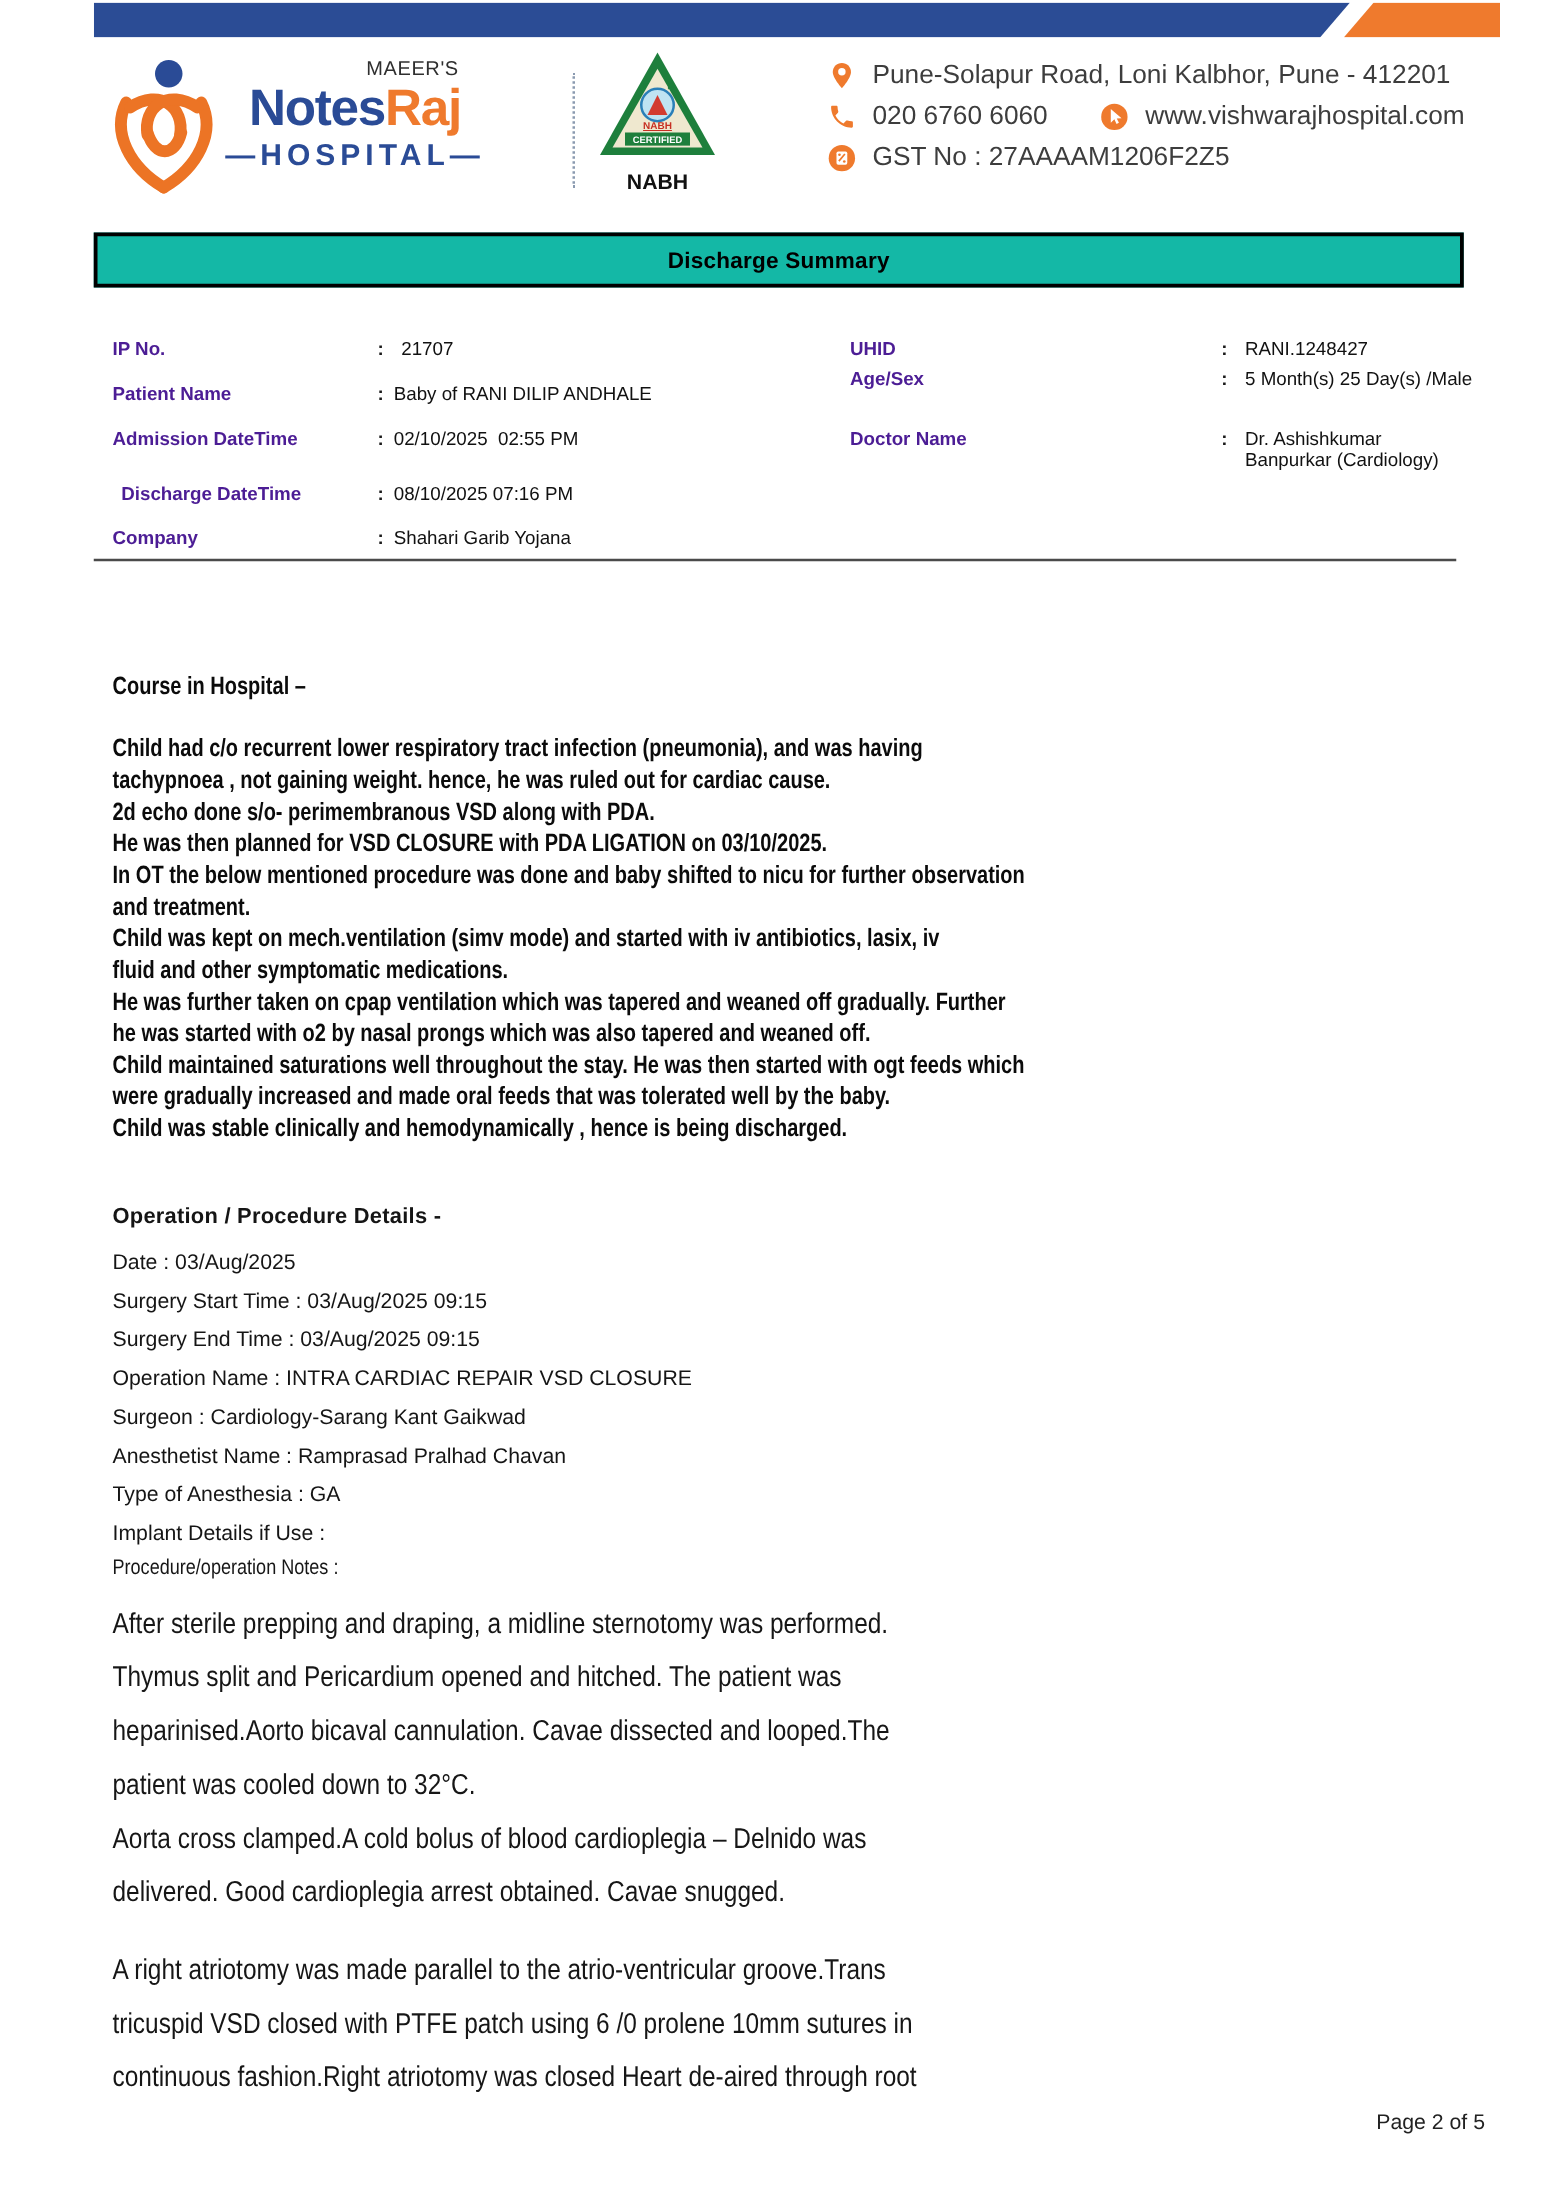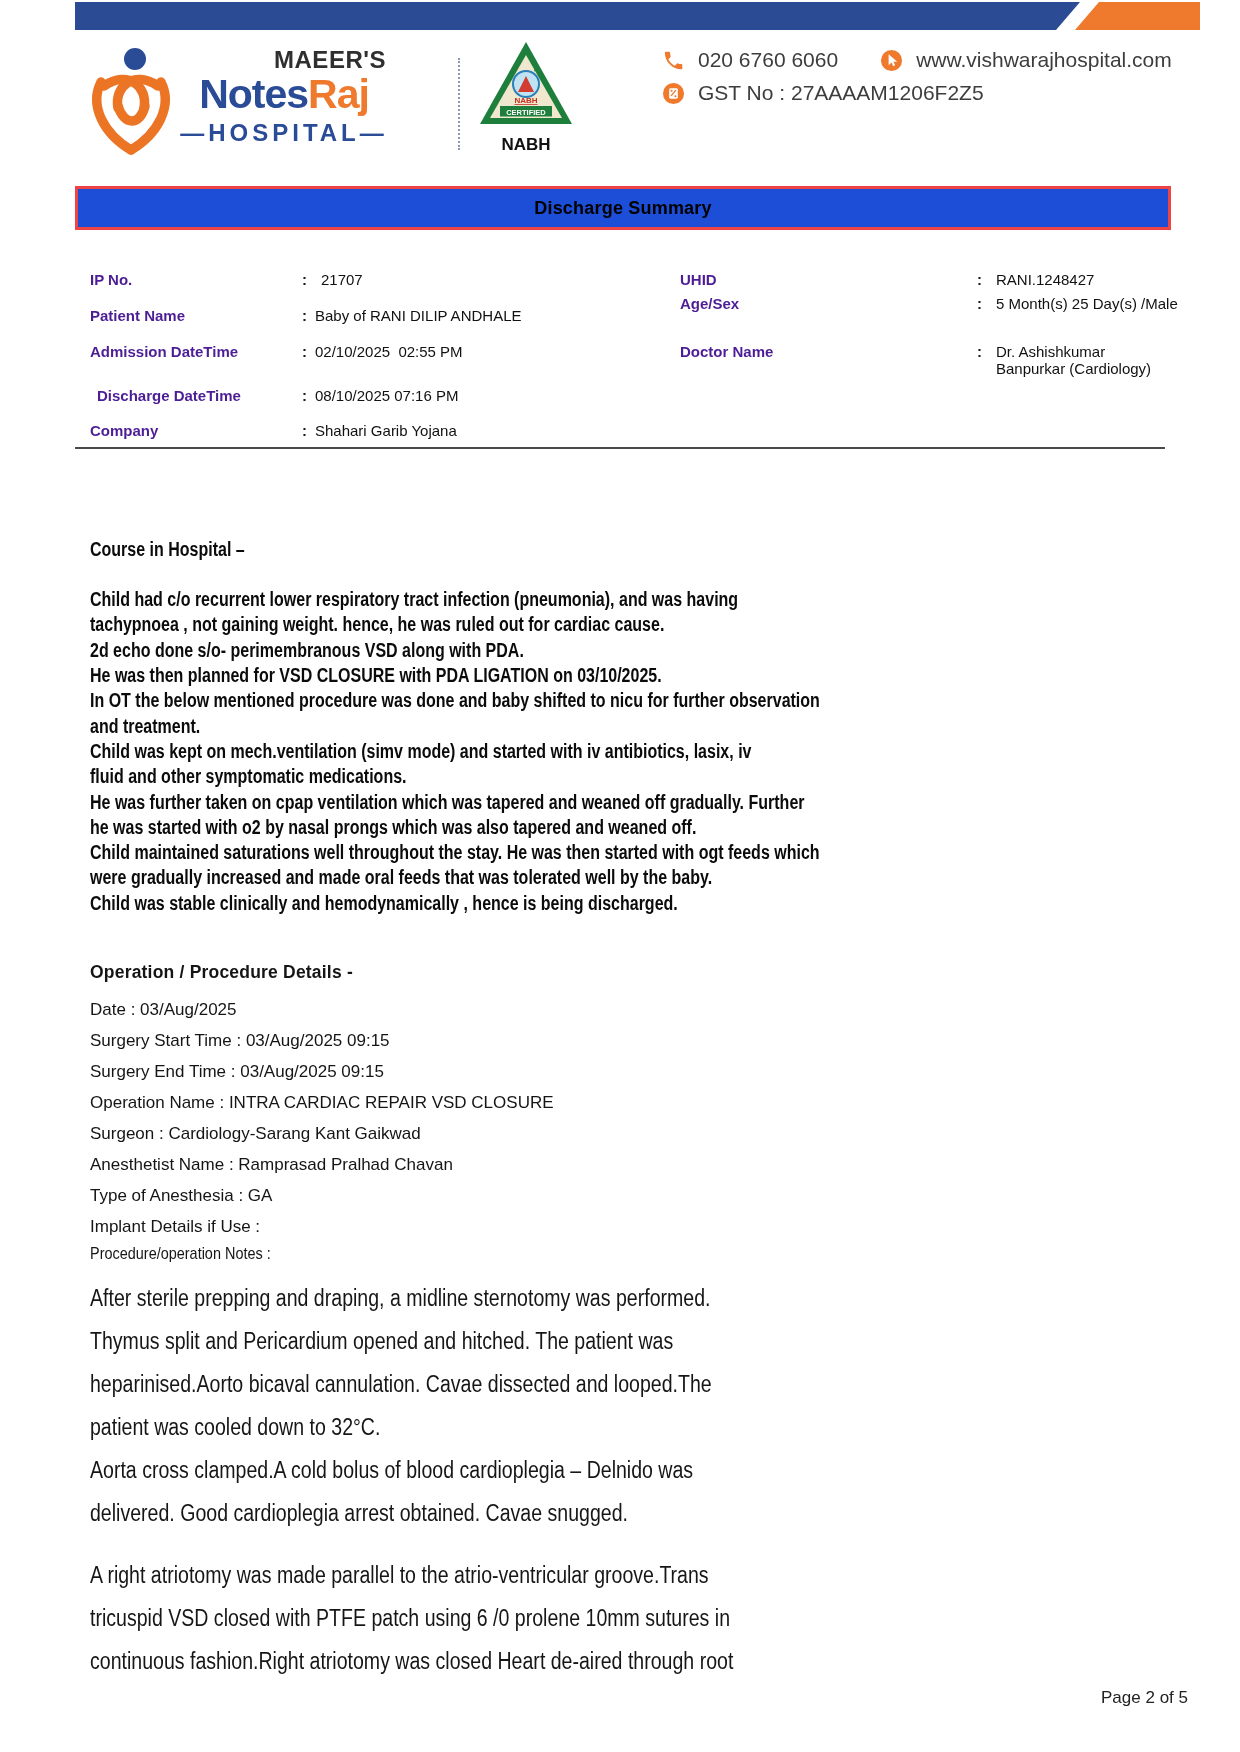--- a/index.html
+++ b/index.html
@@ -10,37 +10,37 @@
   .topbar{position:absolute;left:75px;top:2px;width:1125px;height:28px;}
   .topbar .blue{position:absolute;left:0;top:0;width:1005px;height:28px;background:var(--barblue);
                 clip-path:polygon(0 0,100% 0,calc(100% - 24px) 100%,0 100%);}
   .topbar .orange{position:absolute;left:1000px;top:0;width:125px;height:28px;background:var(--accent);
                 clip-path:polygon(24px 0,100% 0,100% 100%,0 100%);}
 
   
   .hdr{position:absolute;left:0;top:40px;width:1240px;height:125px;}
   .logo-icon{position:absolute;left:88px;top:6px;}
   .brand{position:absolute;left:168px;top:8px;width:232px;text-align:center;line-height:1;}
-  .brand-pre{font-size:24px;font-weight:bold;color:#2f2f2f;letter-spacing:.5px;transform:translateX(46px);}
+  .brand-pre{font-size:16px;font-weight:normal;color:#2f2f2f;letter-spacing:.5px;transform:translateX(46px);}
   .brand-name{font-size:41px;font-weight:bold;letter-spacing:-1px;margin-top:2px;}
   .brand-name .n1{color:var(--logoblue);}
   .brand-name .n2{color:var(--accent);}
   .brand-sub{font-size:24px;font-weight:bold;color:var(--logoblue);letter-spacing:4px;margin-top:6px;white-space:nowrap;}
   .hdr-divider{position:absolute;left:458px;top:18px;height:92px;border-left:2px dotted #8a9ab0;}
   .nabh-wrap{position:absolute;left:478px;top:0px;width:96px;text-align:center;}
   .nabh-caption{font-size:17px;font-weight:bold;color:#111;margin-top:1px;}
   .contact{position:absolute;left:662px;top:8px;width:560px;font-size:21px;color:#3d3d3d;}
   .c-row{display:flex;align-items:center;margin-bottom:9px;}
   .c-ic{width:23px;height:23px;flex:0 0 23px;margin-right:13px;}
   .c-group{display:flex;align-items:center;}
   .c-gap{margin-left:42px;}
 
   
-  .titlebox{position:absolute;left:75px;top:186px;width:1090px;height:38px;background:#1d4ed8;
-            border:3px solid #ef4444;display:flex;align-items:center;justify-content:center;
+  .titlebox{position:absolute;left:75px;top:186px;width:1090px;height:38px;background:#14b8a6;
+            border:3px solid #000000;display:flex;align-items:center;justify-content:center;
             font-size:18px;font-weight:bold;color:#000;letter-spacing:.2px;}
 
   
   .ptable{position:absolute;left:75px;top:271px;width:1090px;height:185px;font-size:15px;}
   .prow{position:absolute;display:flex;align-items:flex-start;}
   .plabel{font-weight:bold;color:#4c1d95;}
   .pcolon{font-weight:bold;margin:0 8px 0 0;}
   .pval{white-space:pre;color:#111;}
   .rowL{left:15px;}  .rowL .plabel{width:212px;}
   .rowR{left:605px;} .rowR .plabel{width:297px;}
@@ -104,20 +104,27 @@
         <circle cx="48" cy="44" r="13" fill="#bfe3f2" stroke="#2a7fb8" stroke-width="2"></circle>
         <polygon points="48,36 56,52 40,52" fill="#d23b2f"></polygon>
         <text x="48" y="63" font-size="8" font-weight="bold" fill="#c62f23" text-anchor="middle" text-decoration="underline">NABH</text>
         <rect x="22" y="66" width="52" height="10.5" fill="#1e7f3c"></rect>
         <text x="48" y="74.5" font-size="7.5" font-weight="bold" fill="#ffffff" text-anchor="middle">CERTIFIED</text>
       </svg>
       <div class="nabh-caption">NABH</div>
     </div>
 
     <div class="contact">
+      <div class="c-row">
+        <svg class="c-ic" viewBox="0 0 24 24">
+          <path d="M12 1.5C7.7 1.5 4.4 4.8 4.4 9c0 5.2 7.6 13.5 7.6 13.5S19.6 14.2 19.6 9c0-4.2-3.3-7.5-7.6-7.5z" fill="#ef7a2d"></path>
+          <circle cx="12" cy="8.8" r="3.1" fill="#fff"></circle>
+        </svg>
+        <span>Pune-Solapur Road, Loni Kalbhor, Pune - 412201</span>
+      </div>
       <div class="c-row">
         <svg class="c-ic" viewBox="0 0 24 24">
           <path d="M6.6 10.8c1.5 2.9 3.8 5.2 6.7 6.7l2.2-2.2c.3-.3.7-.4 1.1-.3 1.1.4 2.4.6 3.6.6.6 0 1 .4 1 1V20c0 .6-.4 1-1 1C10.8 21 3 13.2 3 3.8c0-.6.4-1 1-1h3.4c.6 0 1 .4 1 1 0 1.3.2 2.5.6 3.6.1.4 0 .8-.3 1.1l-2.1 2.3z" fill="#ef7a2d"></path>
         </svg>
         <span>020 6760 6060</span>
         <span class="c-group c-gap">
           <svg class="c-ic" viewBox="0 0 24 24">
             <circle cx="12" cy="12" r="11" fill="#ef7a2d"></circle>
             <polygon points="9,5.5 9,17 12,14 13.8,18 15.8,17 14,13.4 18,13.2" fill="#fff"></polygon>
           </svg>

